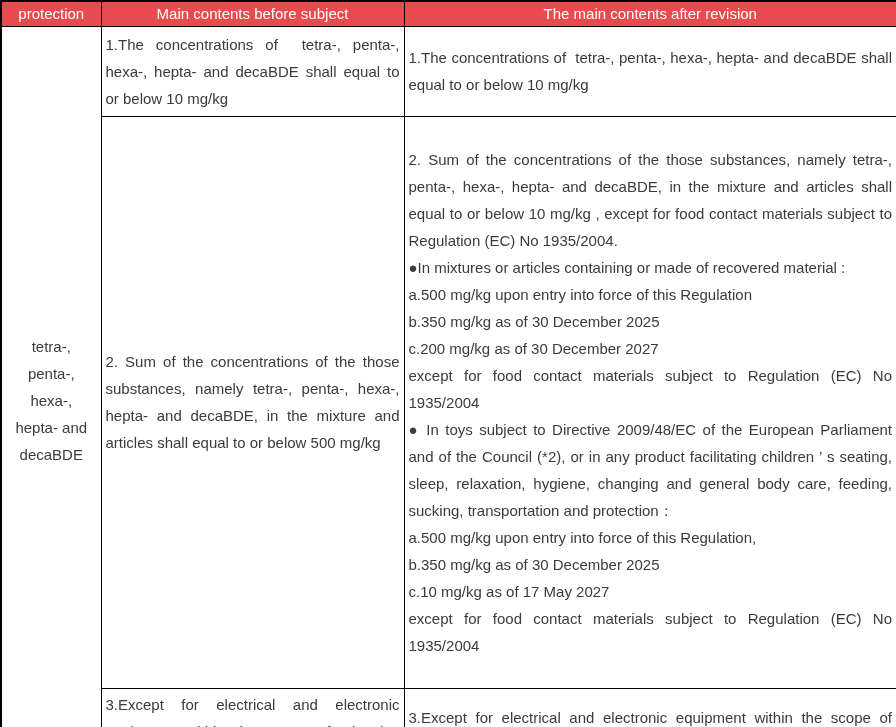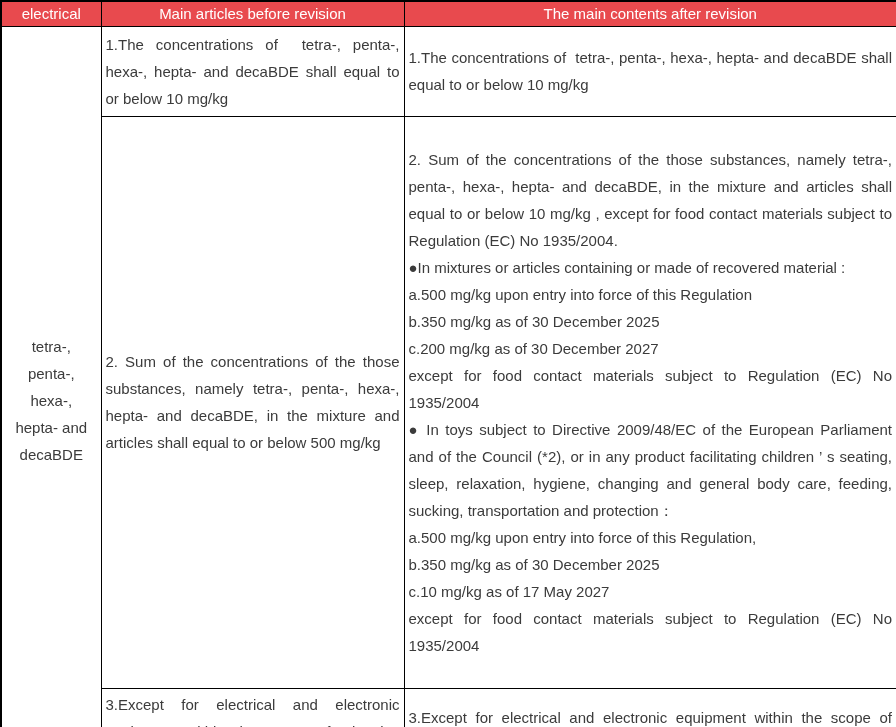--- a/index.html
+++ b/index.html
@@ -76,22 +76,22 @@
 
 <div class="page">
   <table class="rev-table">
     <colgroup>
       <col class="c-sub">
       <col class="c-before">
       <col class="c-after">
     </colgroup>
     <thead>
       <tr class="head-row">
-        <th class="head-cell">electrical</th>
-        <th class="head-cell">Main articles before revision</th>
+        <th class="head-cell">protection</th>
+        <th class="head-cell">Main contents before subject</th>
         <th class="head-cell">The main contents after revision</th>
       </tr>
     </thead>
     <tbody>
       <tr class="row-1">
         <td class="substance-cell" rowspan="3">tetra-,
 penta-,
 hexa-,
 hepta- and
 decaBDE</td>

